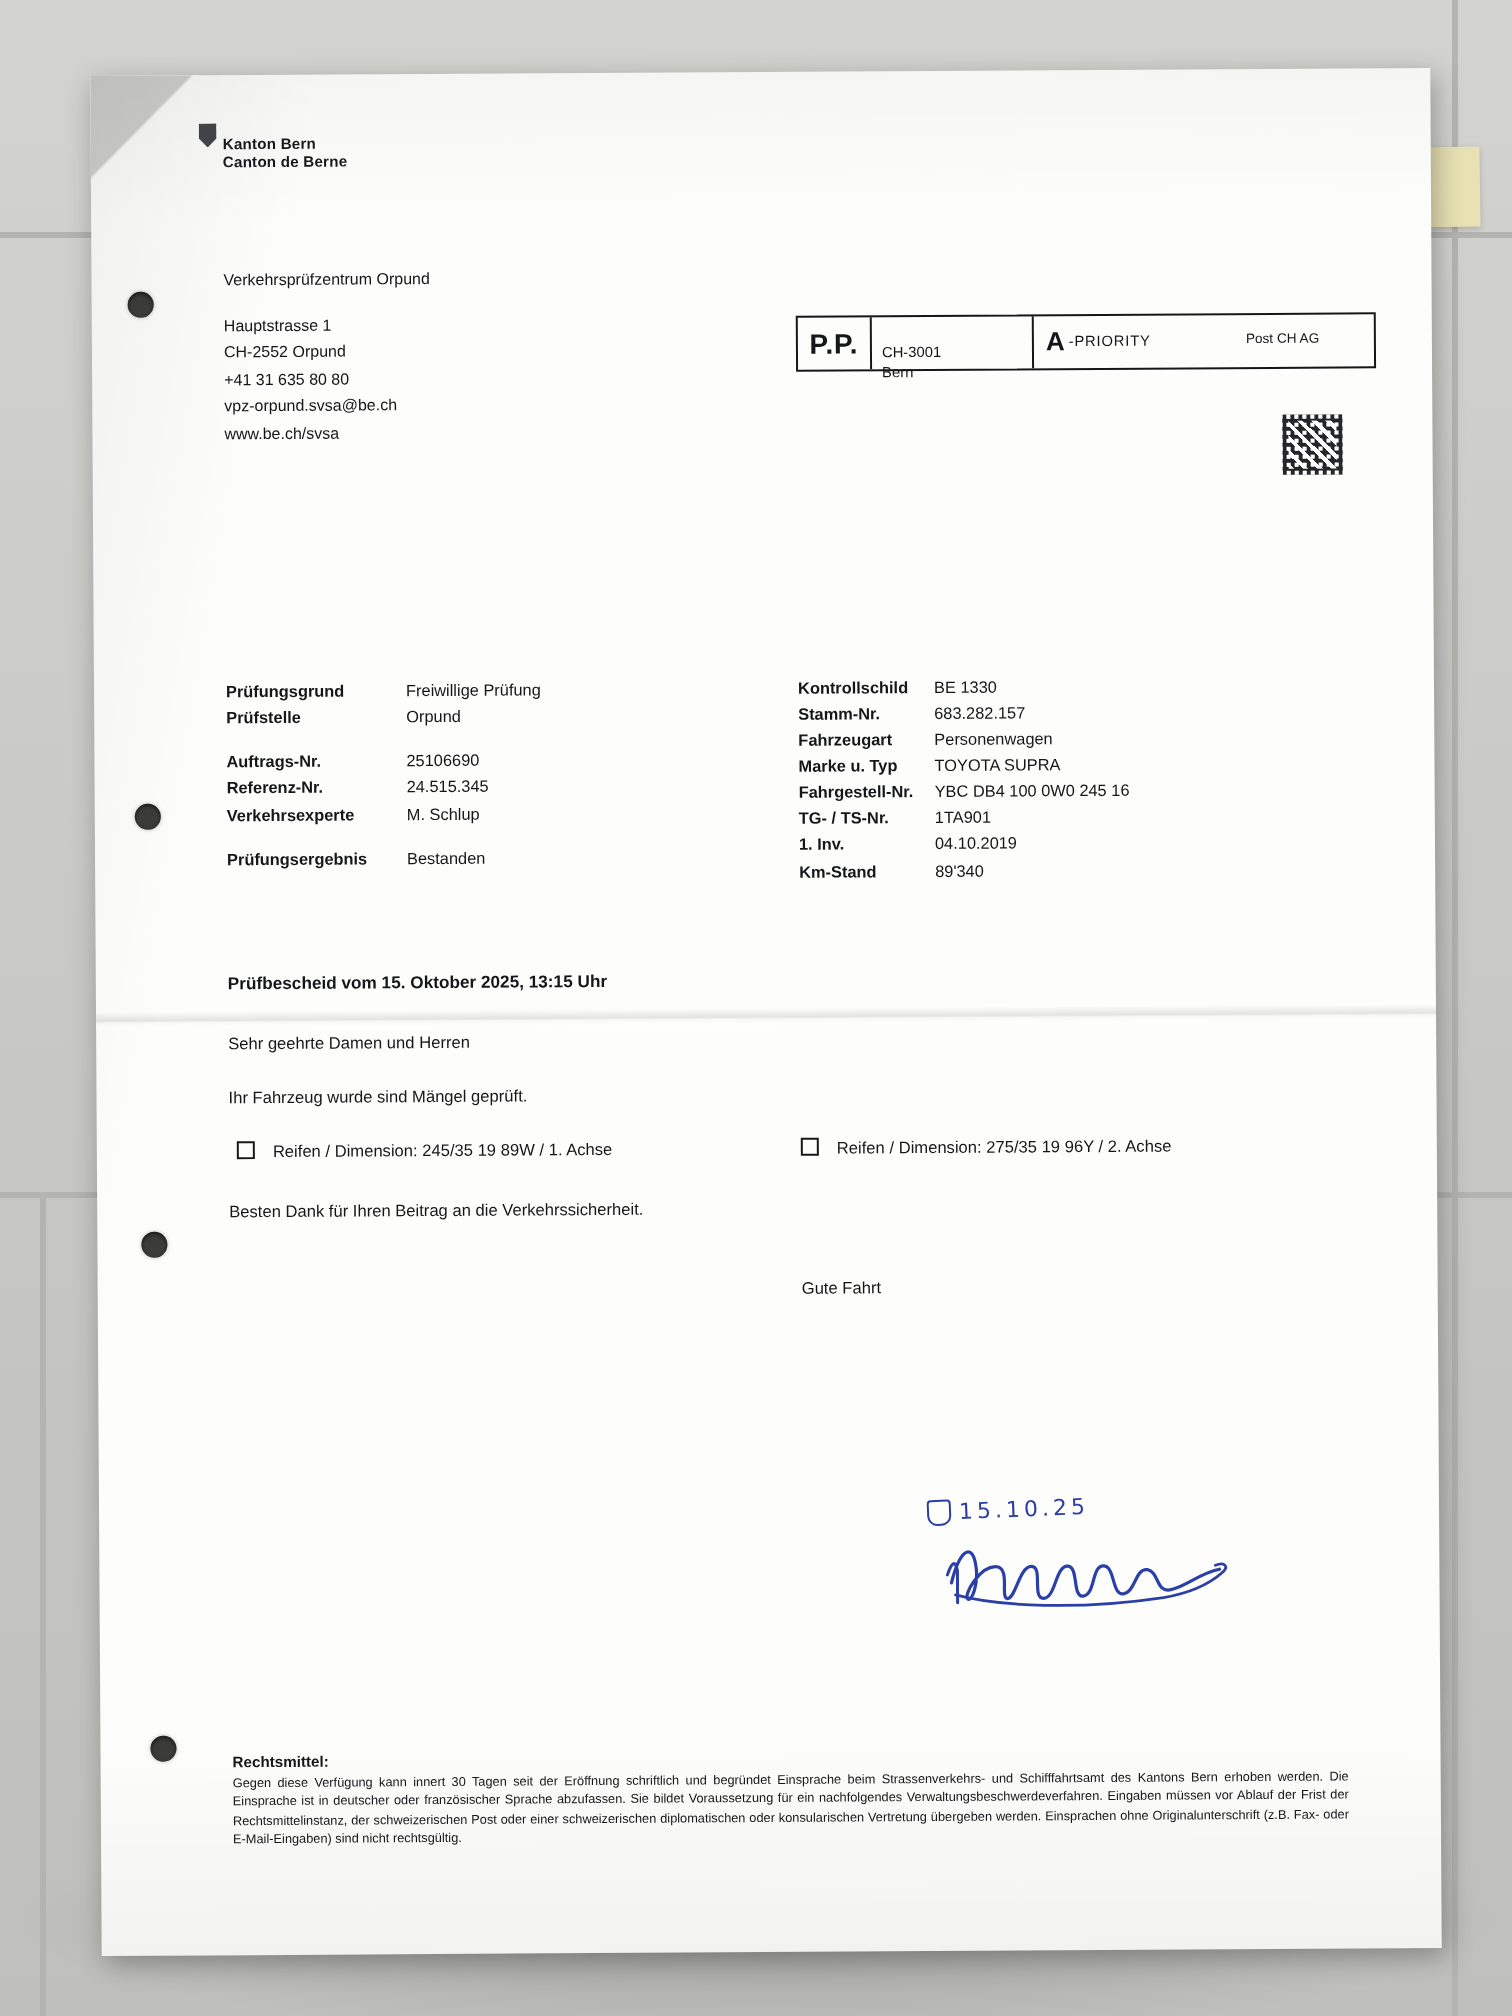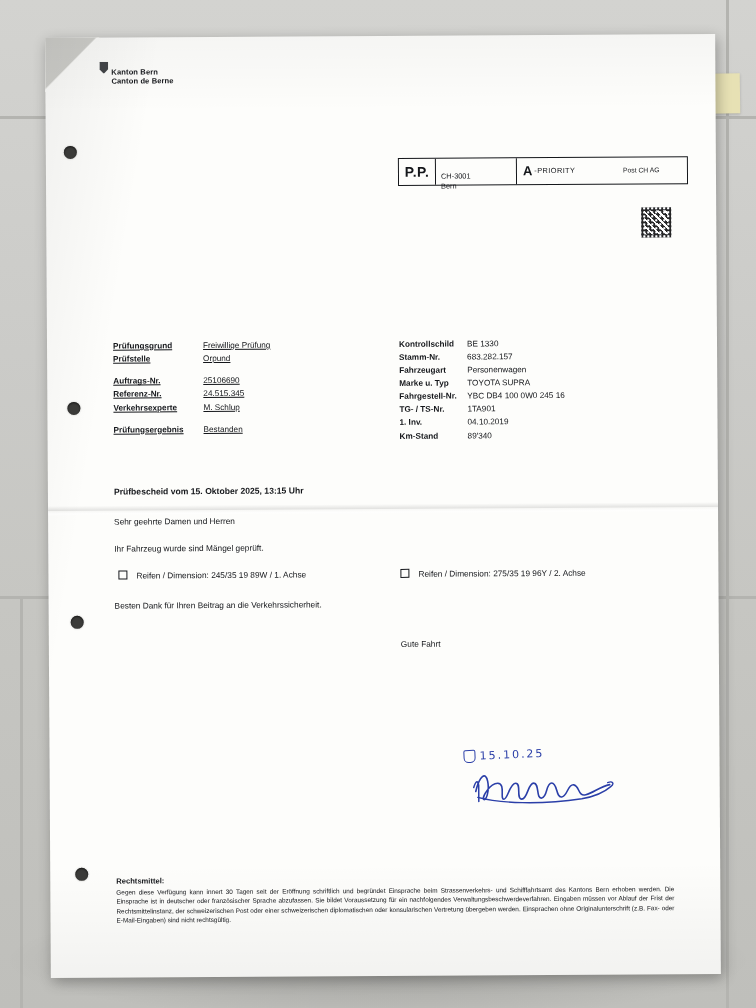--- a/index.html
+++ b/index.html
@@ -178,21 +178,21 @@
     content: "";
     position: absolute; inset: 3px;
     background-image:
       repeating-linear-gradient(45deg, rgba(255,255,255,.9) 0 2px, transparent 2px 5px);
   }
 
   
   #address { left: 352px; top: 200px; font-size: 8.4px; line-height: 1.75; }
 
   
-  #data-left { left: 66px; top: 303px; text-decoration: underline; }
+  #data-left { left: 66px; top: 303px; }
   #data-right { left: 352px; top: 303px; }
   .row { display: flex; margin-bottom: 1.2px; }
   .row .k { width: 90px; font-weight: 700; font-size: 8.2px; }
   .row .v { font-size: 8.2px; }
   .row.gap { height: 8px; }
   #data-right .row .k { width: 68px; }
 
   
   #notice { left: 66px; top: 448px; font-weight: 700; font-size: 8.6px; }
   #salutation { left: 66px; top: 478px; font-size: 8.3px; }
@@ -262,20 +262,28 @@
   <div class="hole" style="left: 25px; top: 830px;"></div>
 
   <div class="doc">
 
     <div class="abs" id="logo">
       <span class="crest"></span>
       <div>Kanton Bern</div>
       <div>Canton de Berne</div>
     </div>
 
+    <div class="abs" id="sender">
+      <div class="s-title">Verkehrsprüfzentrum Orpund</div>
+      <div>Hauptstrasse 1</div>
+      <div>CH-2552 Orpund</div>
+      <div>+41 31 635 80 80</div>
+      <div>vpz-orpund.svsa@be.ch</div>
+      <div>www.be.ch/svsa</div>
+    </div>
 
     <div class="abs" id="pp-box">
       <div class="pp-left">P.P.</div>
       <div class="pp-mid">
         <div>CH-3001</div>
         <div>Bern</div>
       </div>
       <div class="pp-prio">
         <span class="a">A</span>
         <span class="p">-PRIORITY</span>

